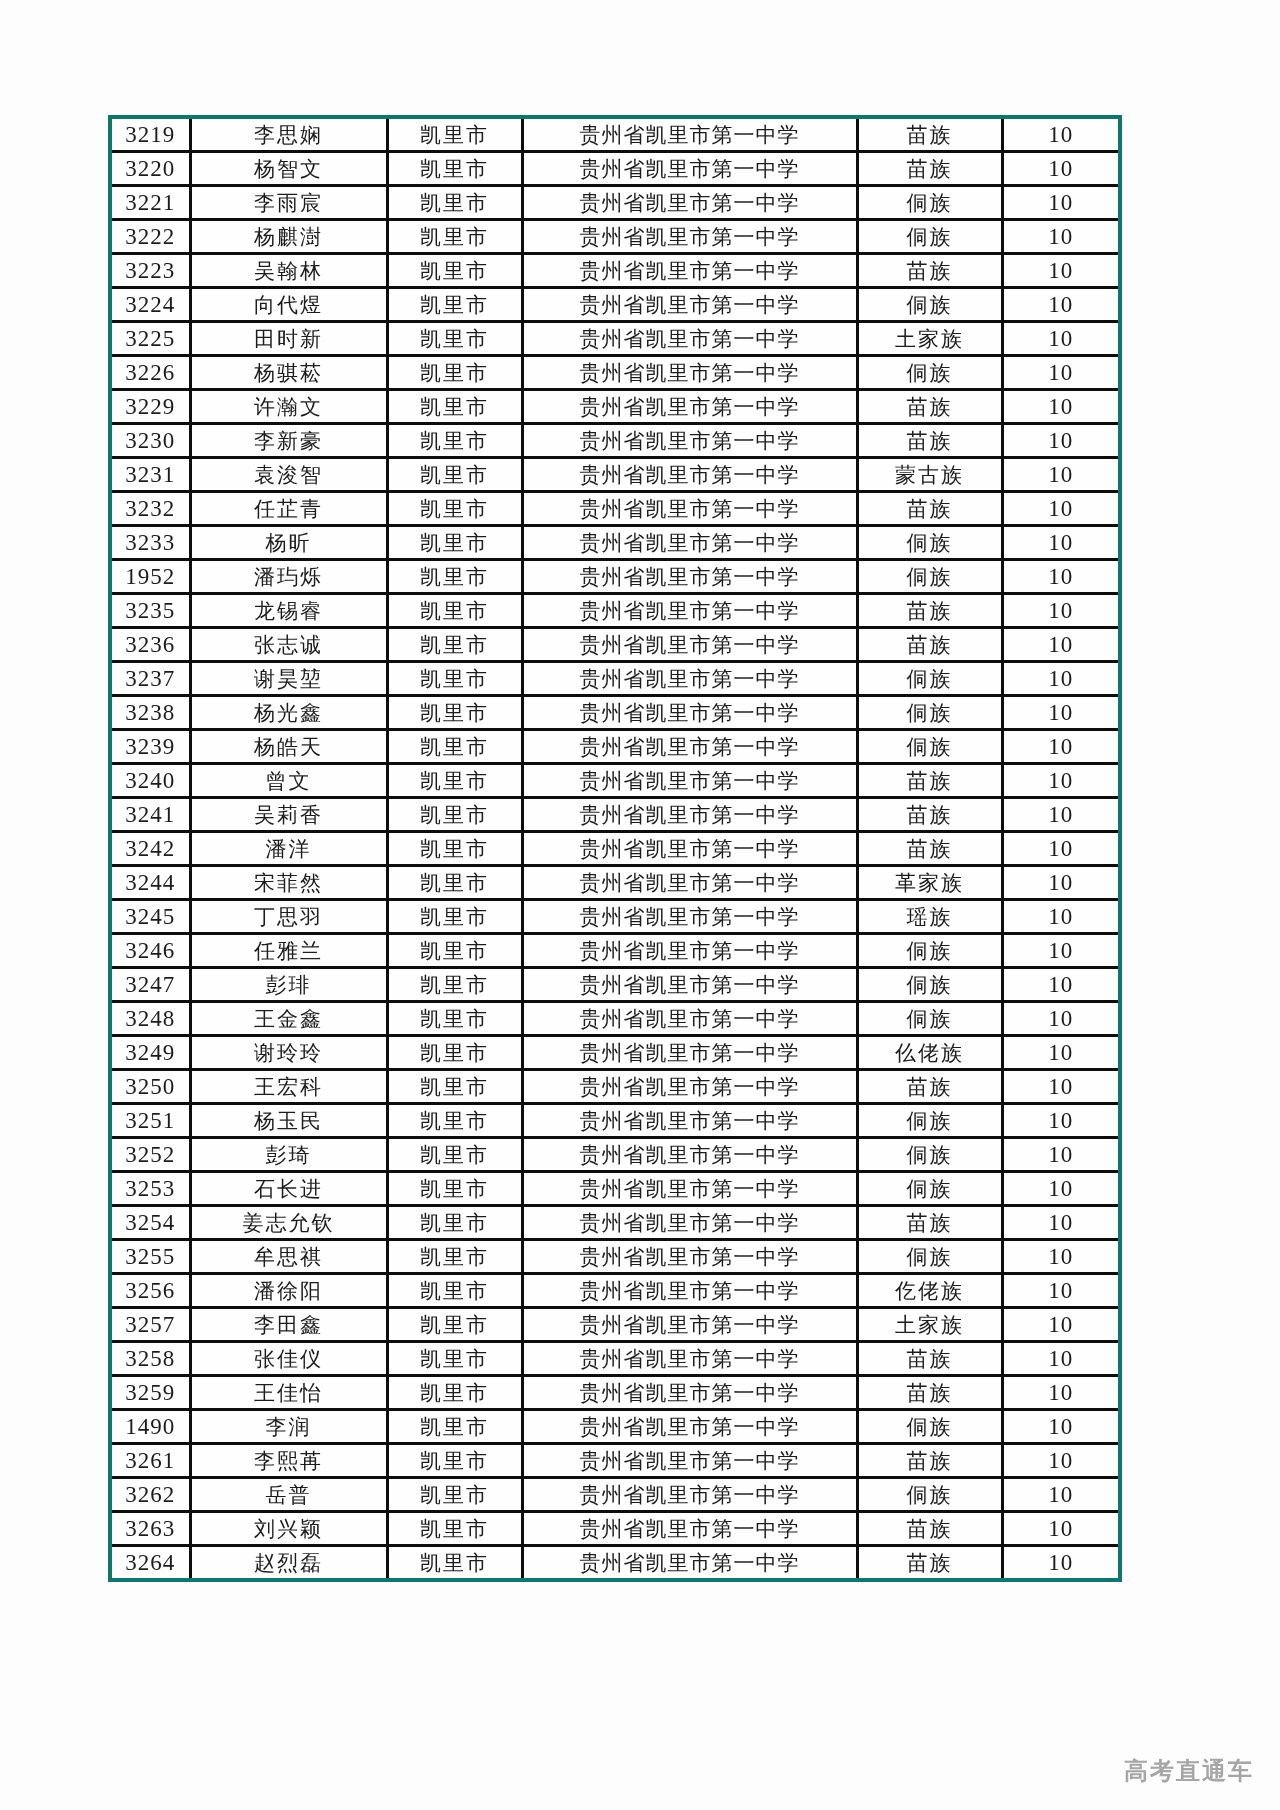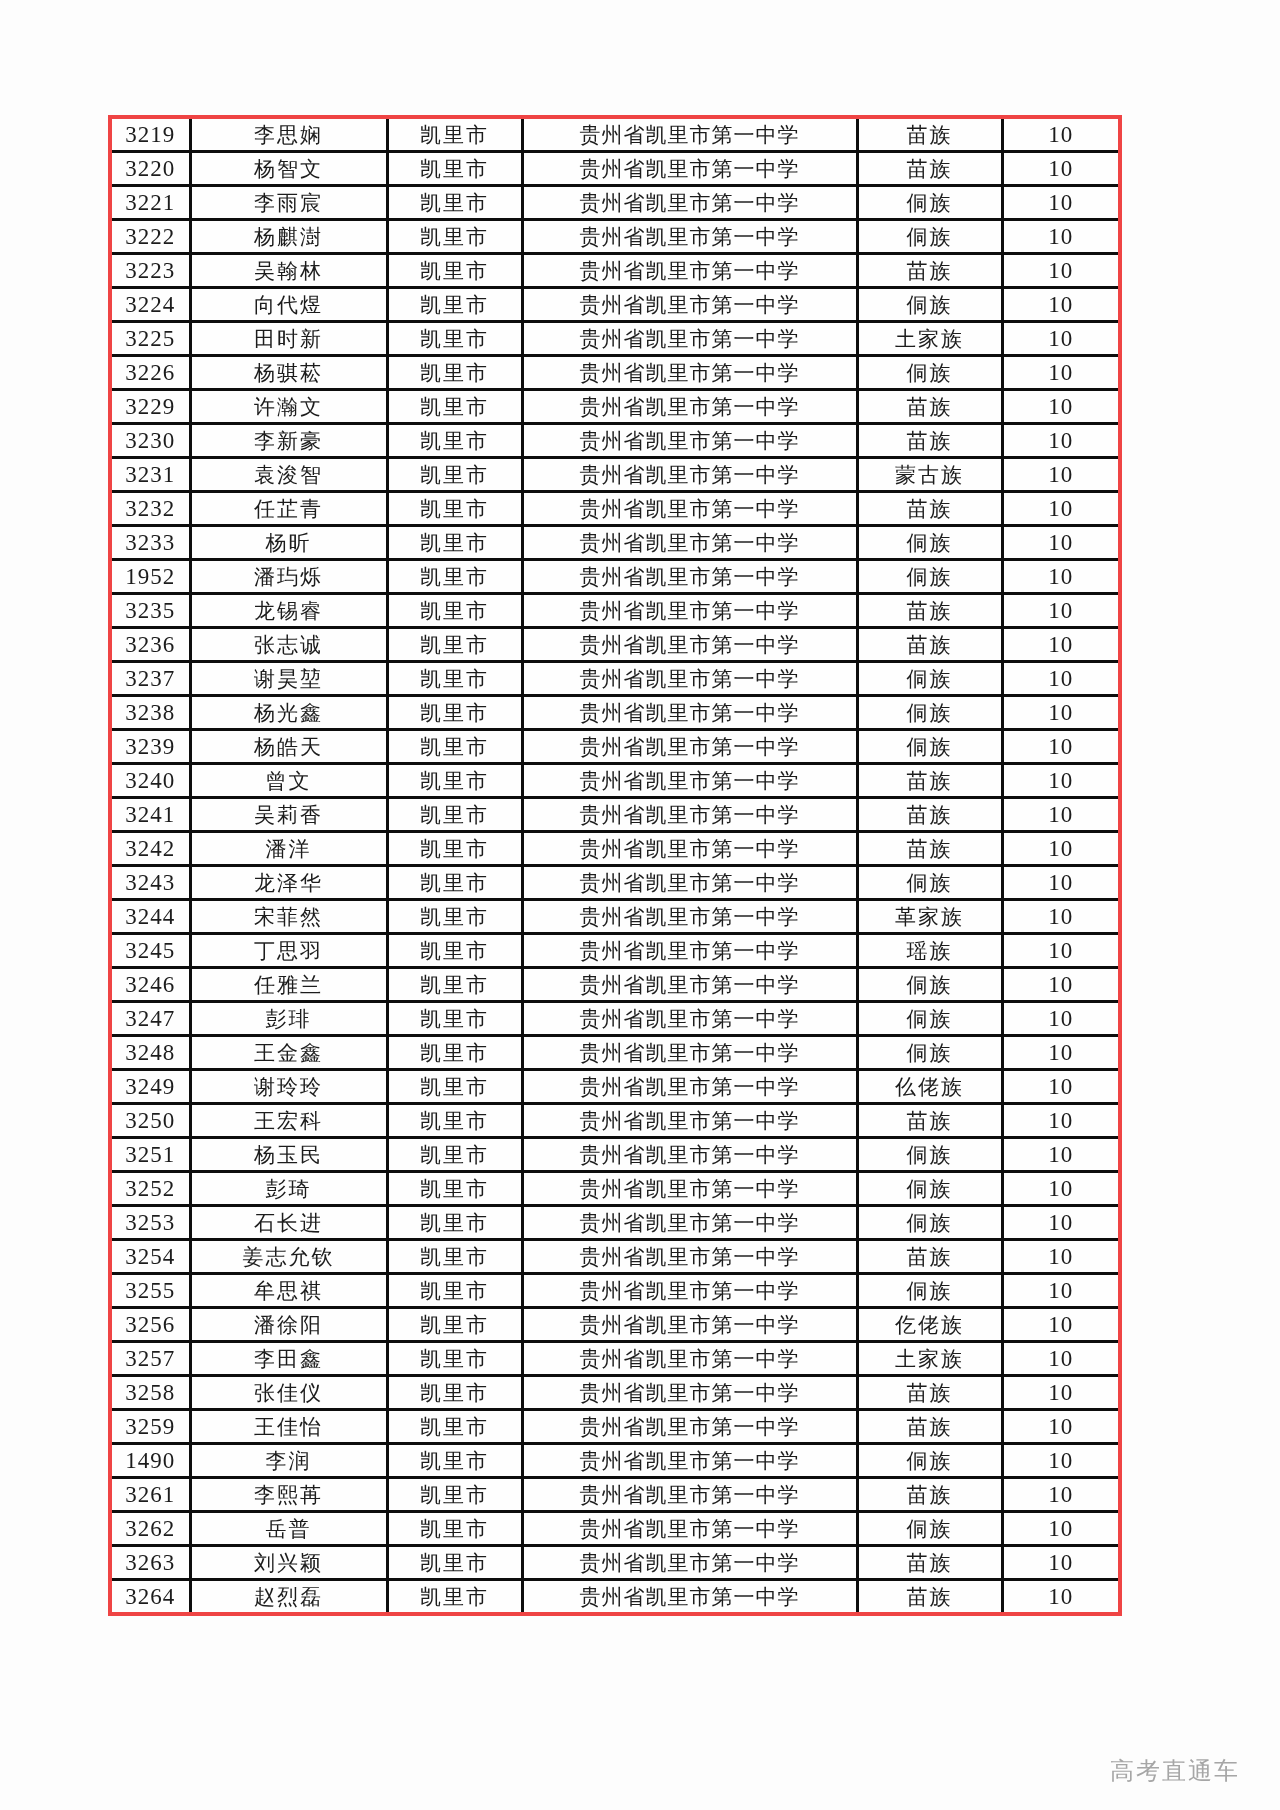--- a/index.html
+++ b/index.html
@@ -17,21 +17,21 @@
   }
   .sheet {
     position: absolute;
     left: 108px;
     top: 115px;
   }
   table.roster {
     border-collapse: collapse;
     table-layout: fixed;
     background: #fefefe;
-    border: 4px solid #ef4444;
+    border: 4px solid #0f766e;
   }
   table.roster td {
     border: 3px solid #0d0d0d;
     height: 31px;
     padding: 0;
     text-align: center;
     vertical-align: middle;
     white-space: nowrap;
     overflow: hidden;
   }
@@ -51,26 +51,27 @@
   td.c1, td.c2, td.c3, td.c4 {
     font-family: "Liberation Serif", "DejaVu Sans", serif;
     font-size: 21px;
     letter-spacing: 2px;
   }
   td.c3 {
     letter-spacing: 1px;
   }
   .watermark {
     position: absolute;
-    right: 40px;
+    right: 26px;
     top: 1755px;
     font-family: "Liberation Sans", "DejaVu Sans", sans-serif;
     font-size: 24px;
     letter-spacing: 2px;
     color: #a6a6a6;
+    font-weight: bold;
   }
 </style>
 </head>
 <body>
 
 <div class="sheet">
   <table class="roster">
     <colgroup>
       <col class="c0">
         <col class="c1">
@@ -250,28 +251,20 @@
         </tr>
         <tr>
           <td class="c0">3242</td>
           <td class="c1">潘洋</td>
           <td class="c2">凯里市</td>
           <td class="c3">贵州省凯里市第一中学</td>
           <td class="c4">苗族</td>
           <td class="c5">10</td>
         </tr>
         <tr>
-          <td class="c0">3243</td>
-          <td class="c1">龙泽华</td>
-          <td class="c2">凯里市</td>
-          <td class="c3">贵州省凯里市第一中学</td>
-          <td class="c4">侗族</td>
-          <td class="c5">10</td>
-        </tr>
-        <tr>
           <td class="c0">3244</td>
           <td class="c1">宋菲然</td>
           <td class="c2">凯里市</td>
           <td class="c3">贵州省凯里市第一中学</td>
           <td class="c4">革家族</td>
           <td class="c5">10</td>
         </tr>
         <tr>
           <td class="c0">3245</td>
           <td class="c1">丁思羽</td>

